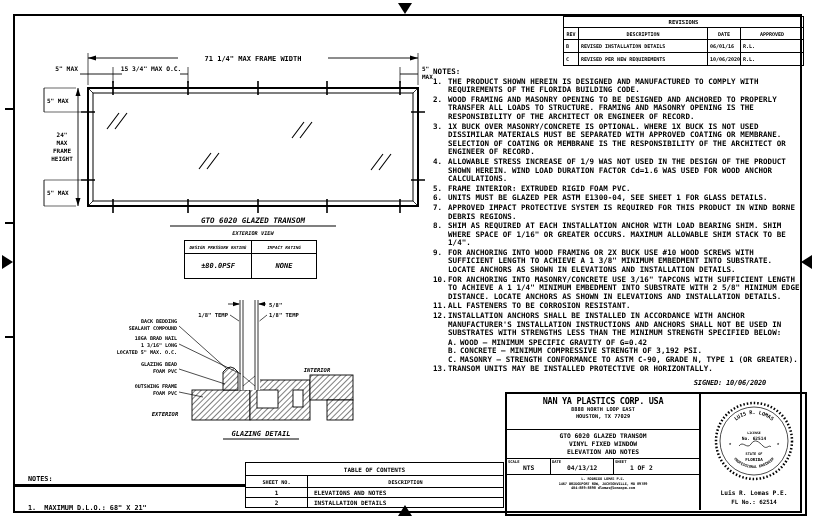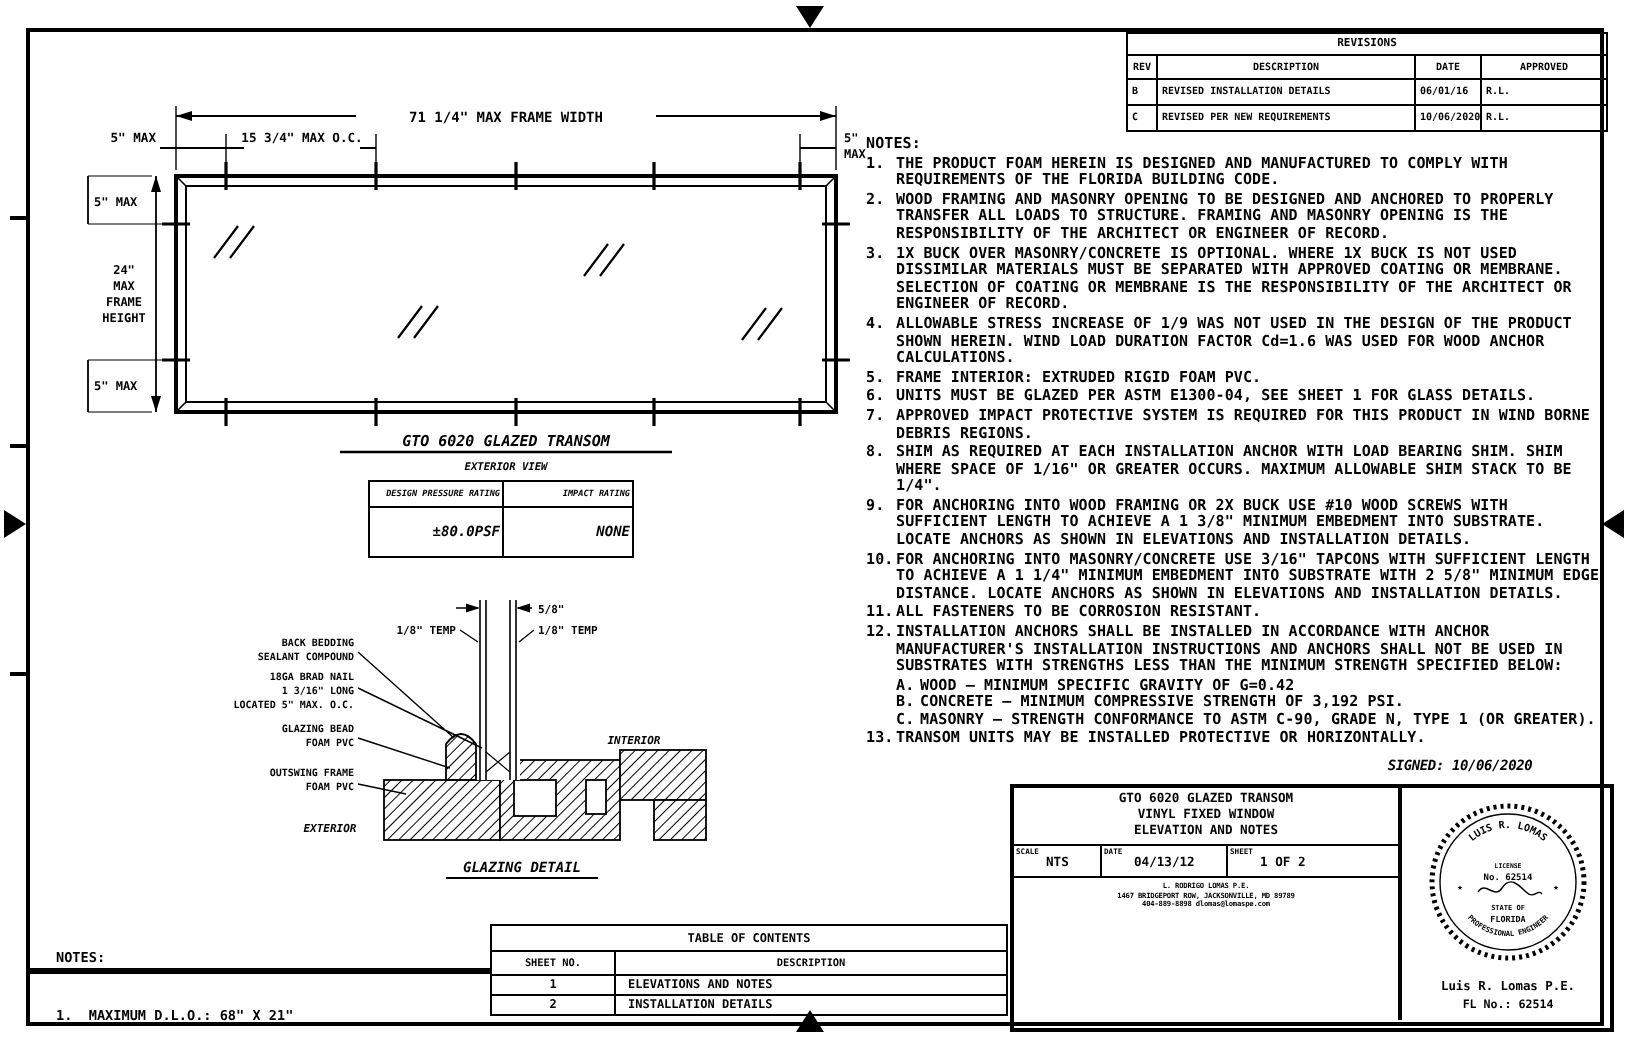--- a/index.html
+++ b/index.html
@@ -17,21 +17,21 @@
   
   table{border-collapse:collapse;table-layout:fixed}
   .revtable{left:563px;top:16px;width:240px}
   .revtable td{border:1px solid #000;font-size:5px;font-weight:bold;padding:0 2px;height:11px;overflow:hidden;white-space:nowrap}
   .revtable .ttl{text-align:center;font-size:5.5px;height:10px}
   .revtable .hd{text-align:center}
   .revtable .rw{height:13px}
   .signed{left:660px;top:379px;width:140px;text-align:center;font-size:7px;font-style:italic;letter-spacing:-0.2px}
   
   .rating{left:184px;top:240px;width:132px}
-  .rating td{border:1.5px solid #000;text-align:right;overflow:hidden;white-space:nowrap}
+  .rating td{border:1.5px solid #000;text-align:center;overflow:hidden;white-space:nowrap}
   .rating .hd{font-size:4.3px;font-style:italic;height:10px}
   .rating .vl{font-size:7px;font-style:italic;height:22px}
   
   .notes{left:433px;top:68px;width:371px;font-size:7.5px;letter-spacing:0.05px;line-height:8.6px}
   .nhead{margin-bottom:1px}
   .note{display:flex;margin-bottom:1px}
   .nn{width:15px;flex:none}
   .nt{flex:1}
   .note.sub{margin-left:15px;margin-bottom:0}
   .note.sub .nn{width:12px}
@@ -222,21 +222,21 @@
     <text x="82" y="103" font-size="5" text-anchor="end">FOAM PVC</text>
     <text x="222" y="80" font-size="5.5" font-style="italic" text-anchor="middle">INTERIOR</text>
     <text x="70" y="124" font-size="5.5" font-style="italic" text-anchor="middle">EXTERIOR</text>
     <text x="166" y="144" font-size="7" font-style="italic" text-anchor="middle">GLAZING DETAIL</text>
   </svg>
 
   <div class="abs notes">
     <div class="nhead">NOTES:</div>
     <div class="note">
         <span class="nn">1.</span>
-        <span class="nt">THE PRODUCT FOAM HEREIN IS DESIGNED AND MANUFACTURED TO COMPLY WITH REQUIREMENTS OF THE FLORIDA BUILDING CODE.</span>
+        <span class="nt">THE PRODUCT SHOWN HEREIN IS DESIGNED AND MANUFACTURED TO COMPLY WITH REQUIREMENTS OF THE FLORIDA BUILDING CODE.</span>
       </div>
     <div class="note">
         <span class="nn">2.</span>
         <span class="nt">WOOD FRAMING AND MASONRY OPENING TO BE DESIGNED AND ANCHORED TO PROPERLY TRANSFER ALL LOADS TO STRUCTURE. FRAMING AND MASONRY OPENING IS THE RESPONSIBILITY OF THE ARCHITECT OR ENGINEER OF RECORD.</span>
       </div>
     <div class="note">
         <span class="nn">3.</span>
         <span class="nt">1X BUCK OVER MASONRY/CONCRETE IS OPTIONAL. WHERE 1X BUCK IS NOT USED DISSIMILAR MATERIALS MUST BE SEPARATED WITH APPROVED COATING OR MEMBRANE. SELECTION OF COATING OR MEMBRANE IS THE RESPONSIBILITY OF THE ARCHITECT OR ENGINEER OF RECORD.</span>
       </div>
     <div class="note">
@@ -320,20 +320,25 @@
     </tr>
     <tr class="rw">
       <td class="no">2</td>
       <td class="ds">INSTALLATION DETAILS</td>
     </tr>
   </tbody>
     </table>
 
   <div class="abs tb">
     <div class="tb-left">
+      <div class="tb-company">
+        <div class="tb-co-name">NAN YA PLASTICS CORP. USA</div>
+        <div class="tb-co-addr">8888 NORTH LOOP EAST</div>
+        <div class="tb-co-addr">HOUSTON, TX 77029</div>
+      </div>
       <div class="tb-product">
         <div>GTO 6020 GLAZED TRANSOM</div>
         <div>VINYL FIXED WINDOW</div>
         <div>ELEVATION AND NOTES</div>
       </div>
       <div class="tb-row tb-row2">
         <div class="tb-cell" style="width:43px">
           <span class="lbl">SCALE</span>
           <div class="v-inline">NTS</div>
         </div>

